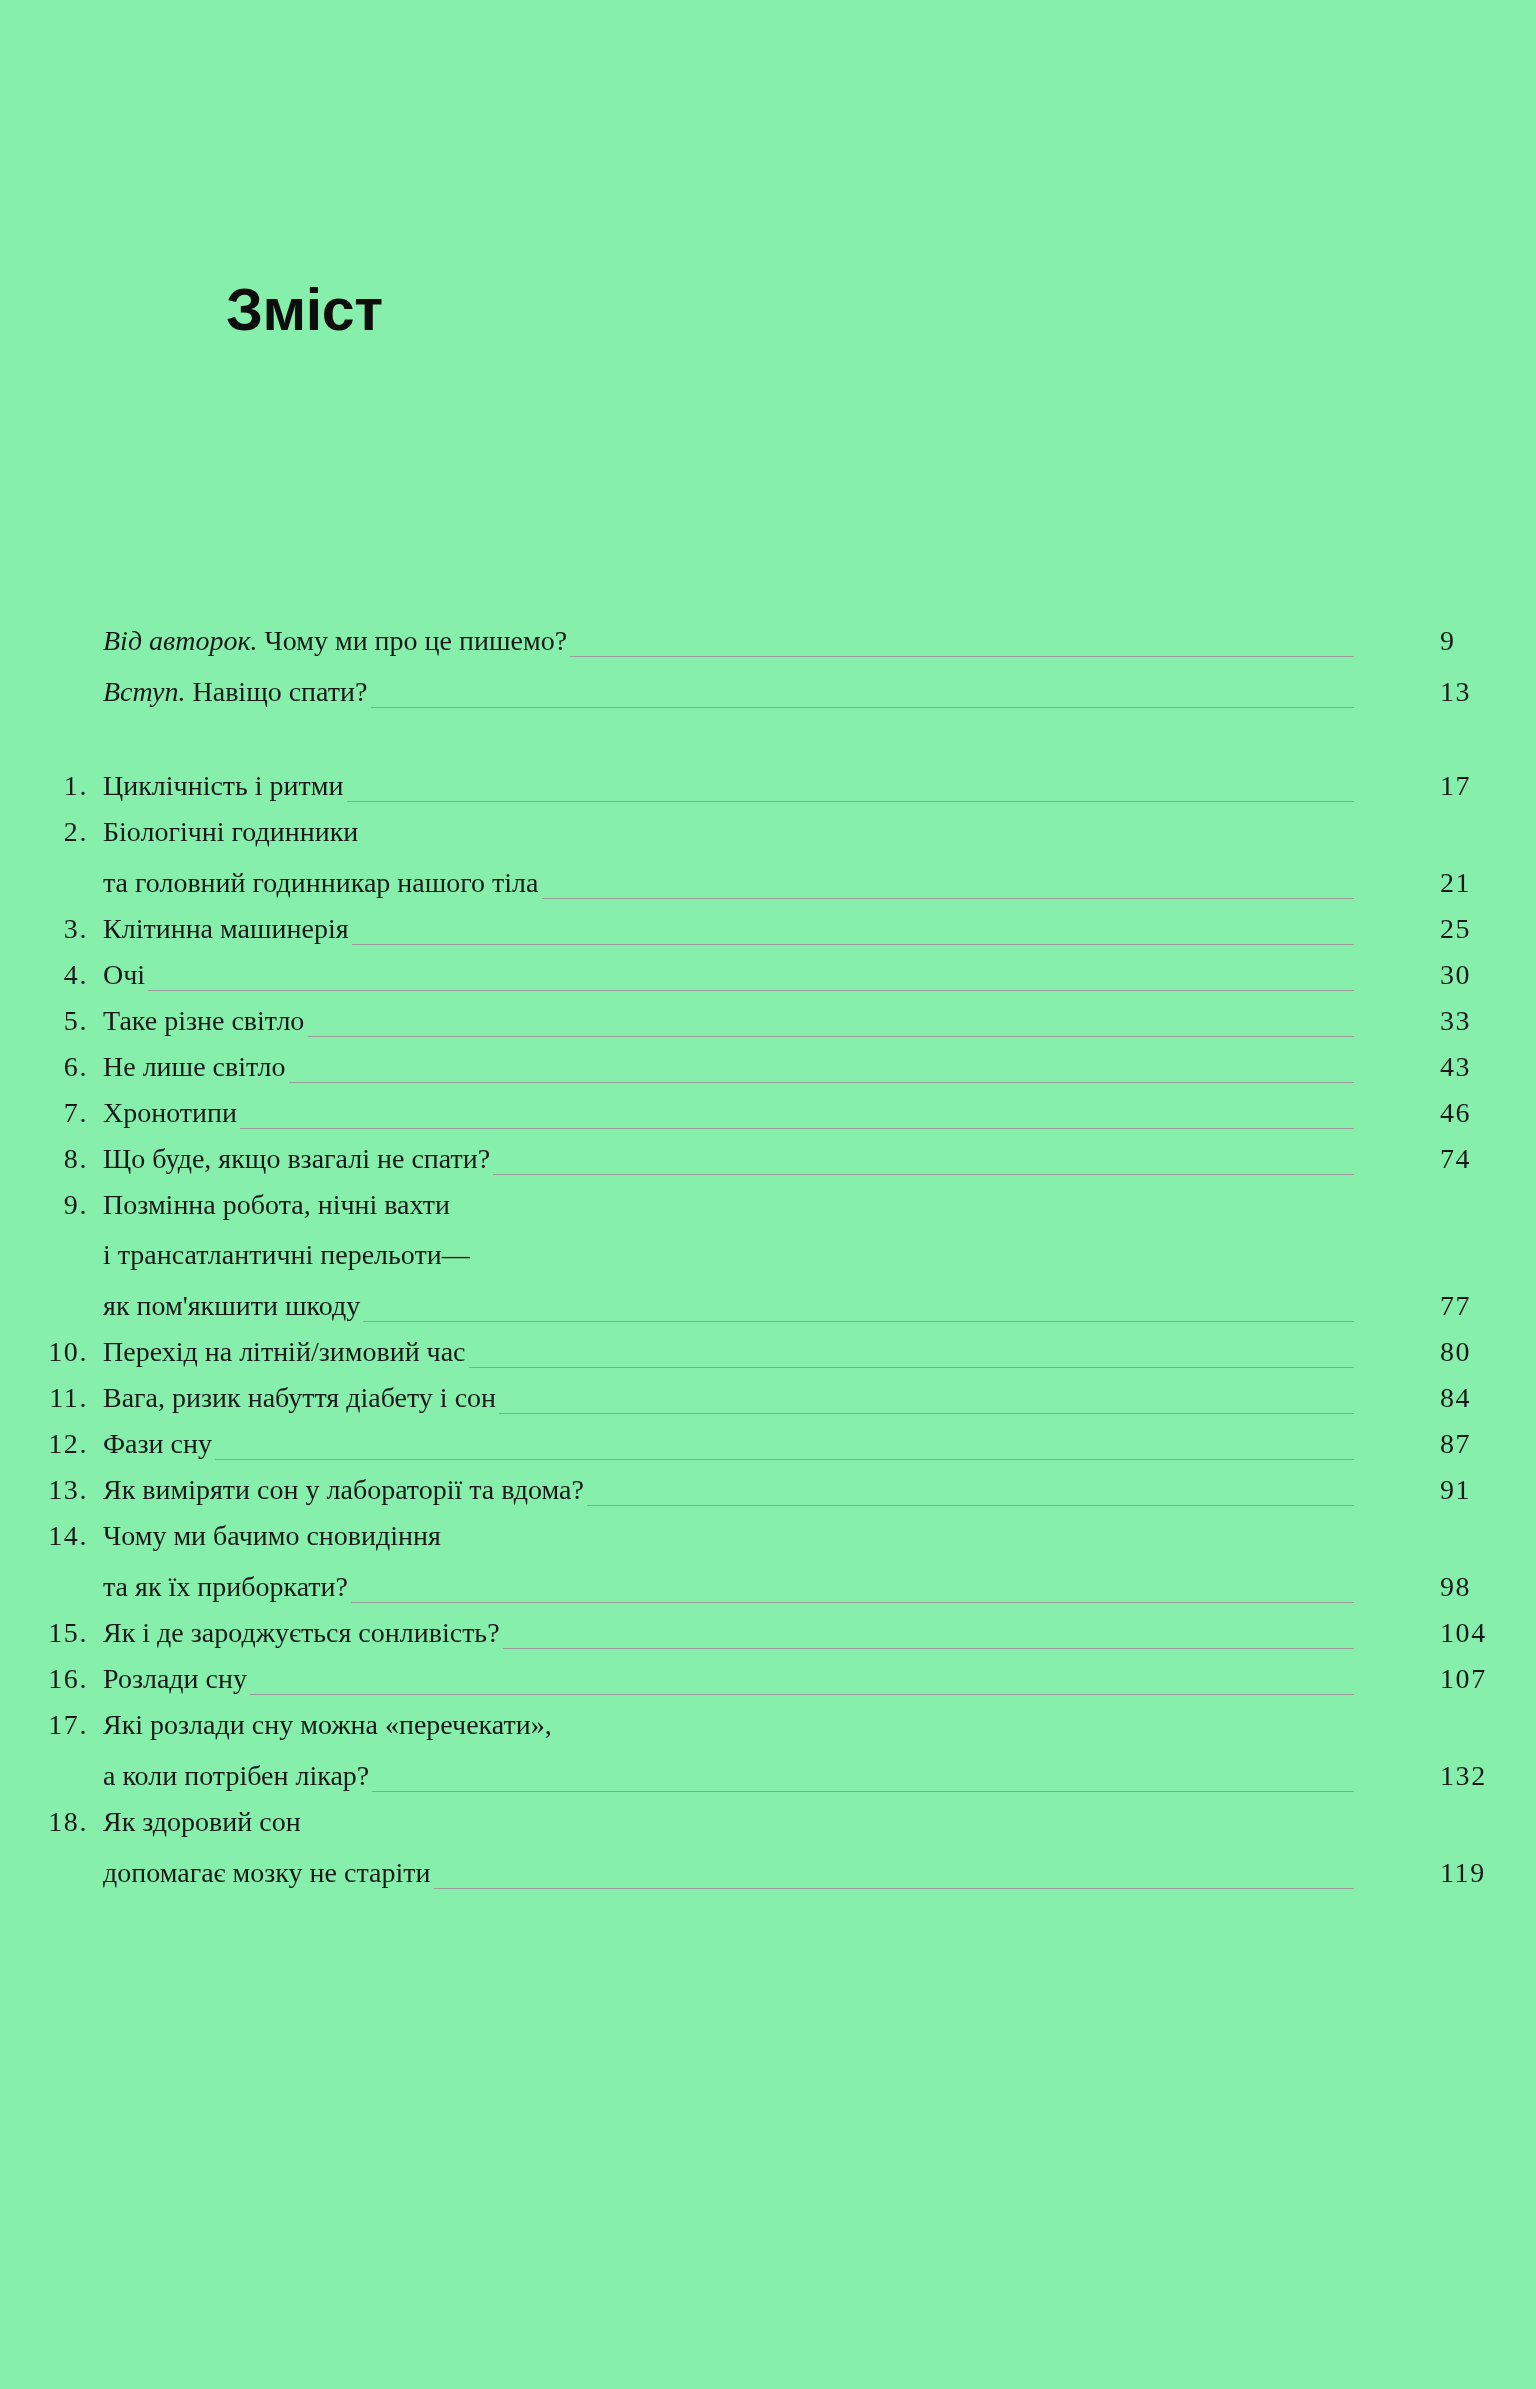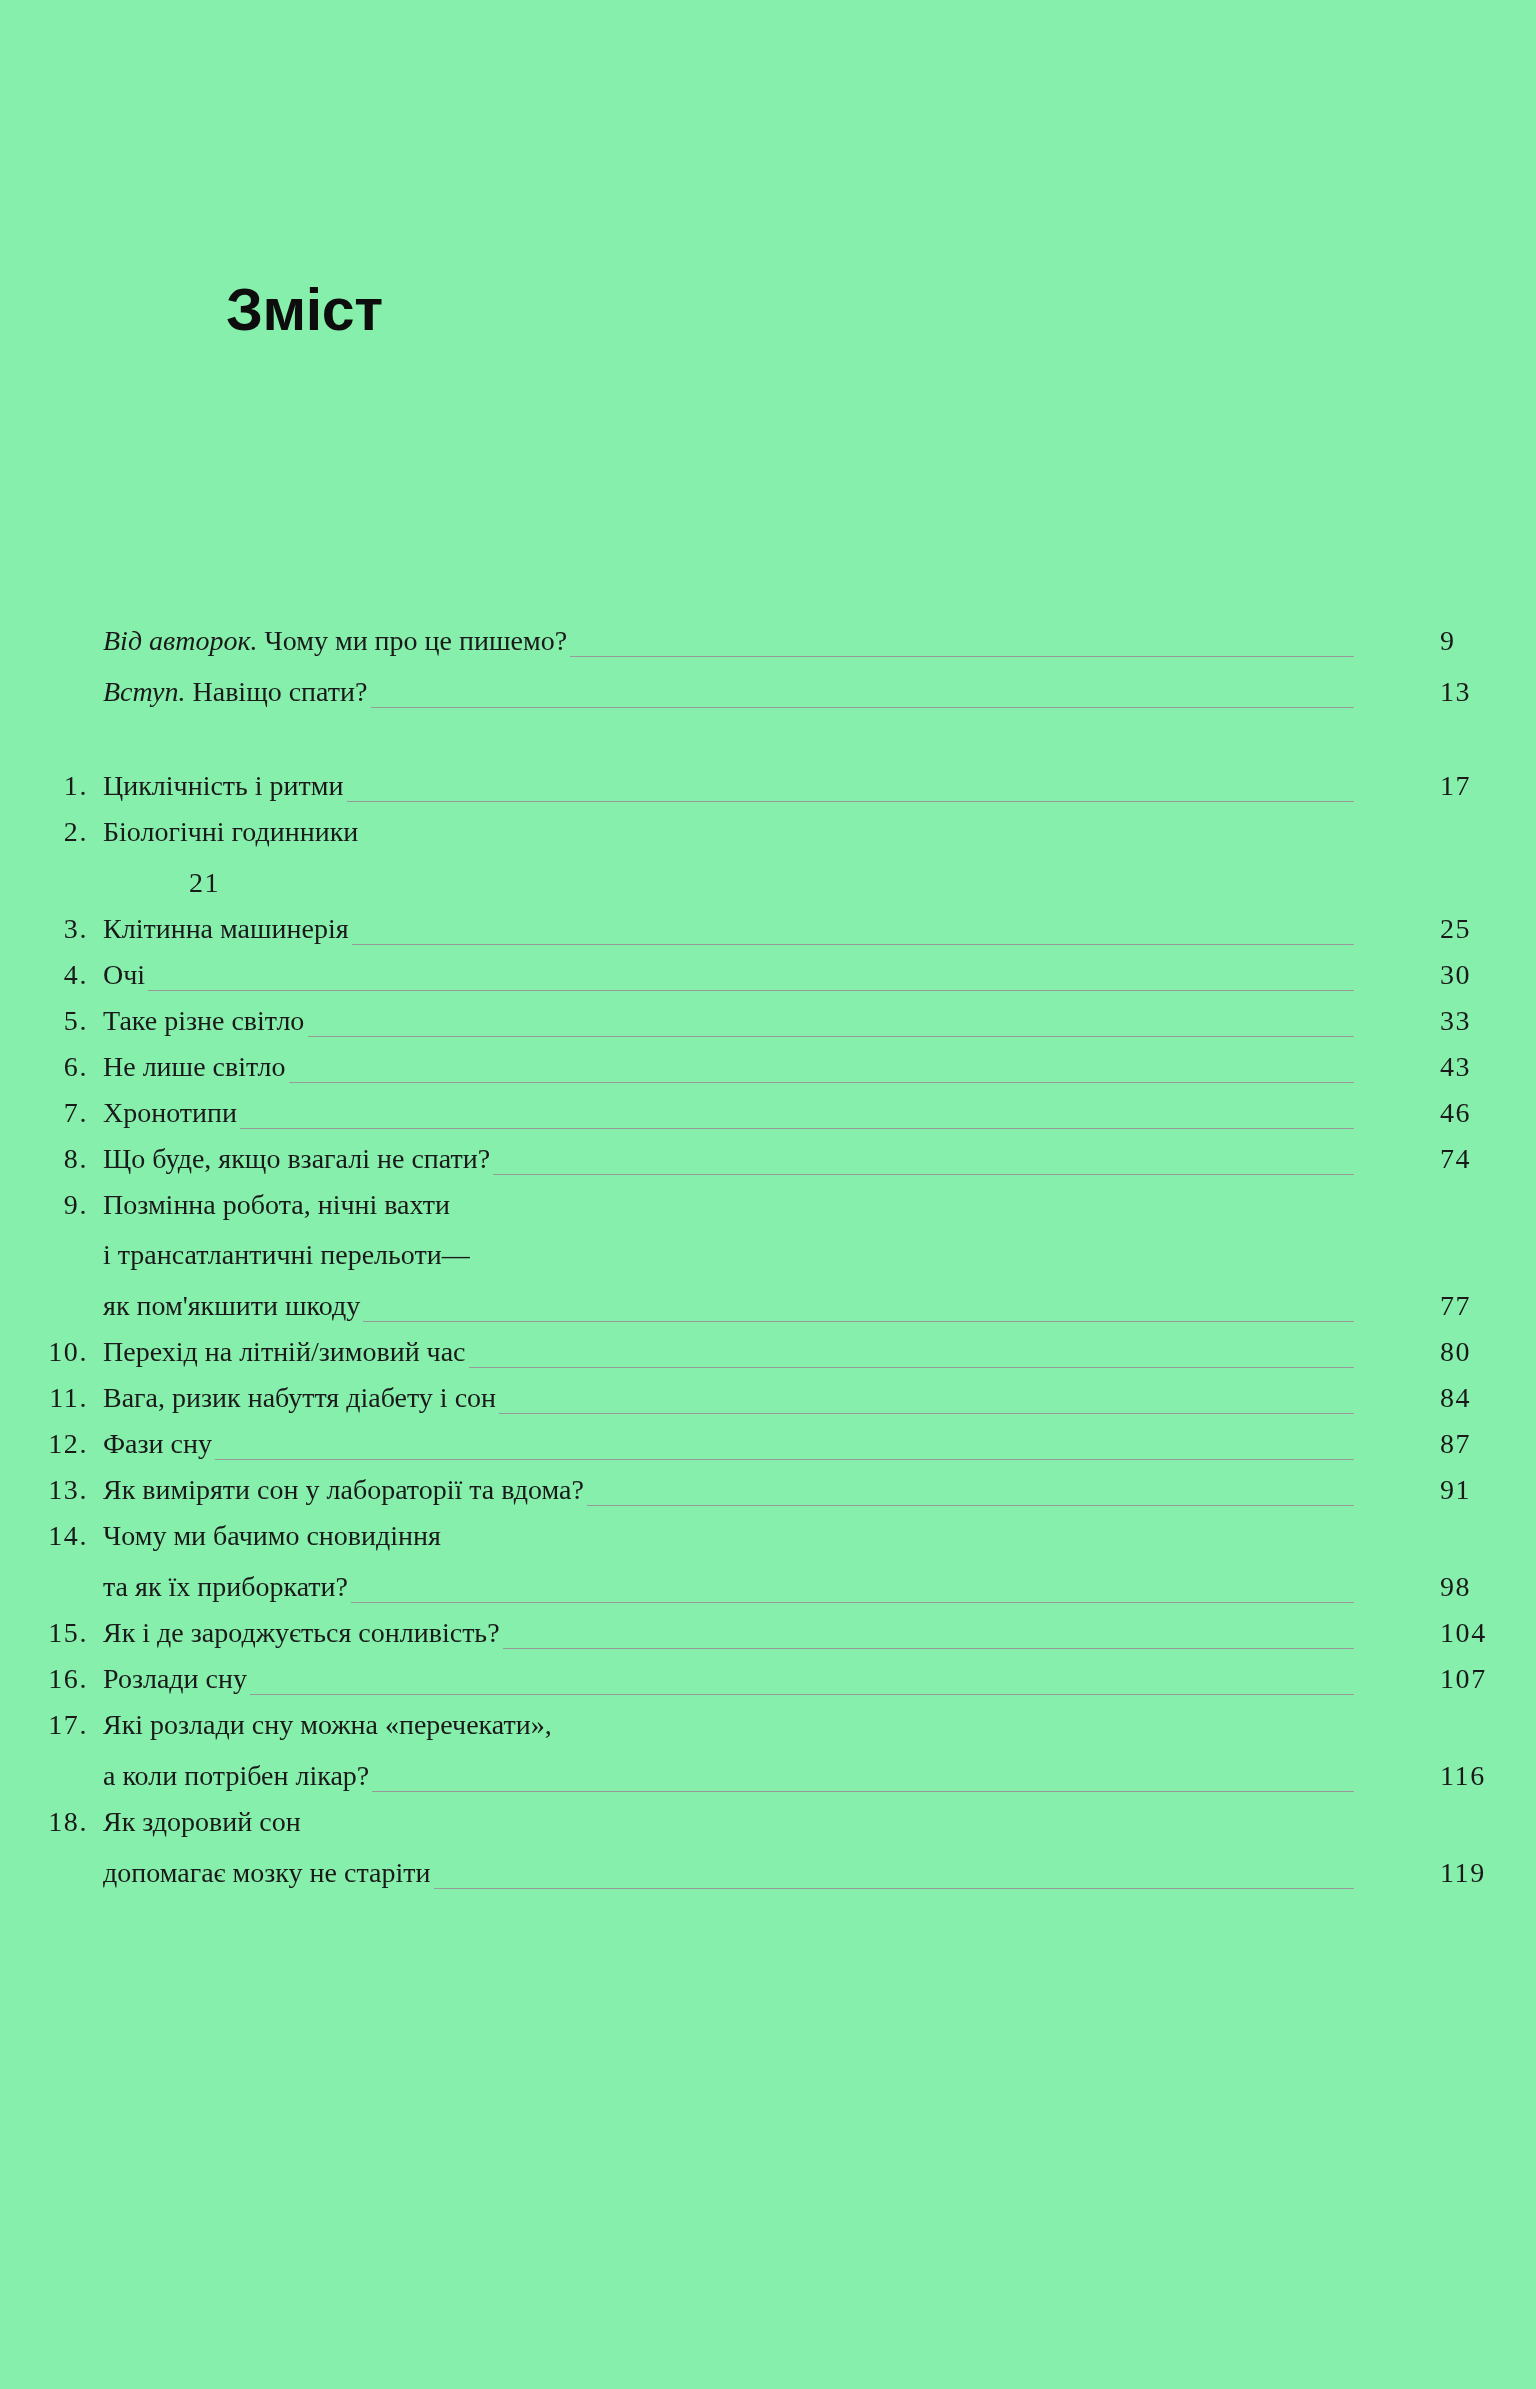--- a/index.html
+++ b/index.html
@@ -185,20 +185,24 @@
             <div class="gap-after-num"></div>
             <div class="title-cell">
               <span class="title-text">Біологічні годинники</span>
               <div class="leader hidden"></div>
             </div>
             <div class="page-num"></div>
           </div>
           <div class="toc-row">
             <div class="num-spacer"></div>
             <div class="gap-after-num"></div>
+            <div class="title-cell">
+              <span class="title-text">та головний годинникар нашого тіла</span>
+              <div class="leader"></div>
+            </div>
             <div class="page-num">21</div>
           </div>
         </div>
         <div class="entry-block">
           <div class="toc-row">
             <div class="num">3.</div>
             <div class="gap-after-num"></div>
             <div class="title-cell">
               <span class="title-text">Клітинна машинерія</span>
               <div class="leader"></div>
@@ -386,21 +390,21 @@
             </div>
             <div class="page-num"></div>
           </div>
           <div class="toc-row">
             <div class="num-spacer"></div>
             <div class="gap-after-num"></div>
             <div class="title-cell">
               <span class="title-text">а коли потрібен лікар?</span>
               <div class="leader"></div>
             </div>
-            <div class="page-num">116</div>
+            <div class="page-num">132</div>
           </div>
         </div>
         <div class="entry-block">
           <div class="toc-row">
             <div class="num">18.</div>
             <div class="gap-after-num"></div>
             <div class="title-cell">
               <span class="title-text">Як здоровий сон</span>
               <div class="leader hidden"></div>
             </div>

